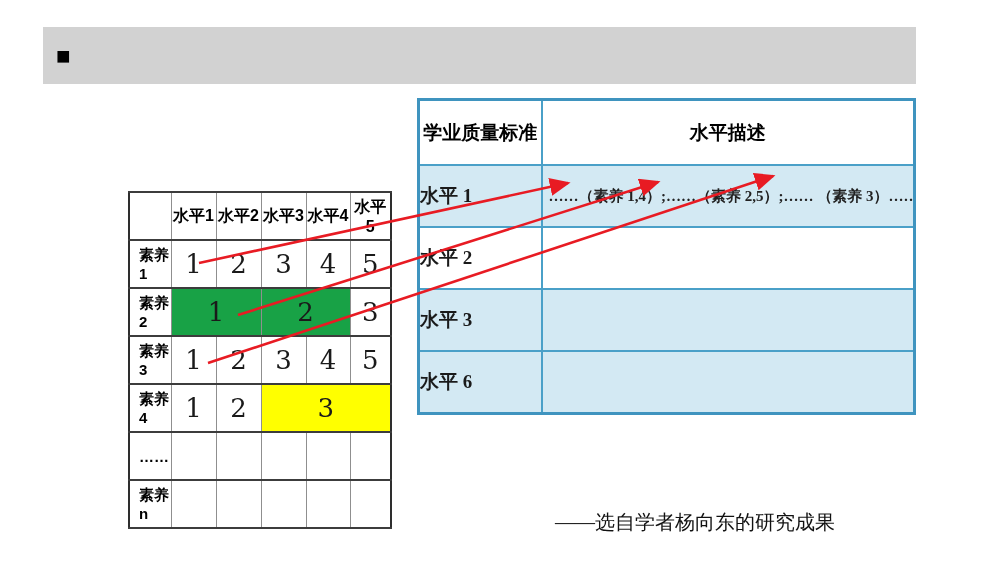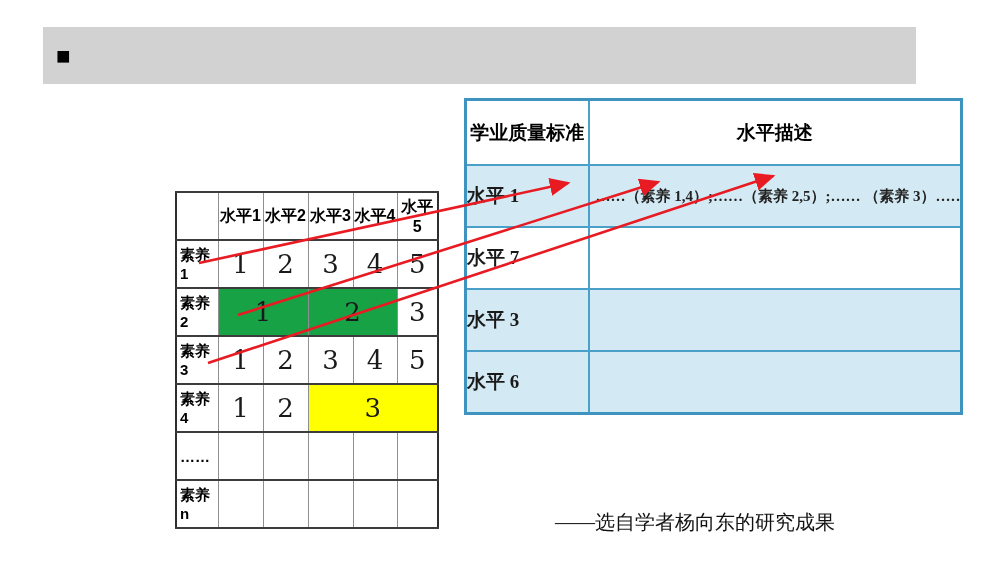--- a/index.html
+++ b/index.html
@@ -20,32 +20,32 @@
   
   .title-bar{
     position:absolute;left:43px;top:27px;width:873px;height:57px;
     background:var(--gray-bar);display:flex;align-items:center;box-sizing:border-box;
     padding-left:13px;
   }
   .title-bullet{font-size:24px;line-height:1;margin-right:12px;color:#000;}
   .title-text{font-size:29px;font-weight:bold;color:#000;letter-spacing:1px;white-space:nowrap;}
 
   
-  table{border-collapse:collapse;margin-left:47px;}
+  table{border-collapse:collapse;}
   .matrix{
     position:absolute;left:128px;top:191px;table-layout:fixed;
     border:2px solid #2e2e2e;
   }
   .matrix td,.matrix th{
     border-left:1px solid #8f8f8f;border-right:1px solid #8f8f8f;
     border-top:2px solid #3c3c3c;border-bottom:2px solid #3c3c3c;
     height:46px;padding:0;text-align:center;vertical-align:middle;overflow:hidden;
   }
   .matrix th{font-size:16px;font-weight:bold;color:#000;}
-  .matrix .row-label{font-size:15px;font-weight:bold;text-align:left;padding-left:3px;color:#000;}
+  .matrix .row-label{font-size:15px;font-weight:bold;text-align:left;padding-left:9px;color:#000;}
   .matrix .num{font-family:"DejaVu Serif",serif;font-size:26px;font-weight:500;color:#1a1a1a;}
   .matrix .green{background:var(--green);}
   .matrix .yellow{background:var(--yellow);}
 
   
   .quality{
     position:absolute;left:417px;top:98px;table-layout:fixed;width:496px;
     border:3px solid var(--blue-border-outer);
   }
   .quality td,.quality th{
@@ -156,21 +156,21 @@
     <tbody>
         <tr>
       <th>学业质量标准</th>
       <th>水平描述</th>
     </tr>
     <tr class="bg-blue">
       <td class="lvl">水平 1</td>
       <td class="desc">……（素养 1,4）;……（素养 2,5）;…… （素养 3）……</td>
     </tr>
     <tr class="bg-white">
-      <td class="lvl">水平 7</td>
+      <td class="lvl">水平 2</td>
       <td class="desc"></td>
     </tr>
     <tr class="bg-blue">
       <td class="lvl">水平 3</td>
       <td class="desc"></td>
     </tr>
     <tr class="bg-blue">
       <td class="lvl">水平 6</td>
       <td class="desc"></td>
     </tr>

